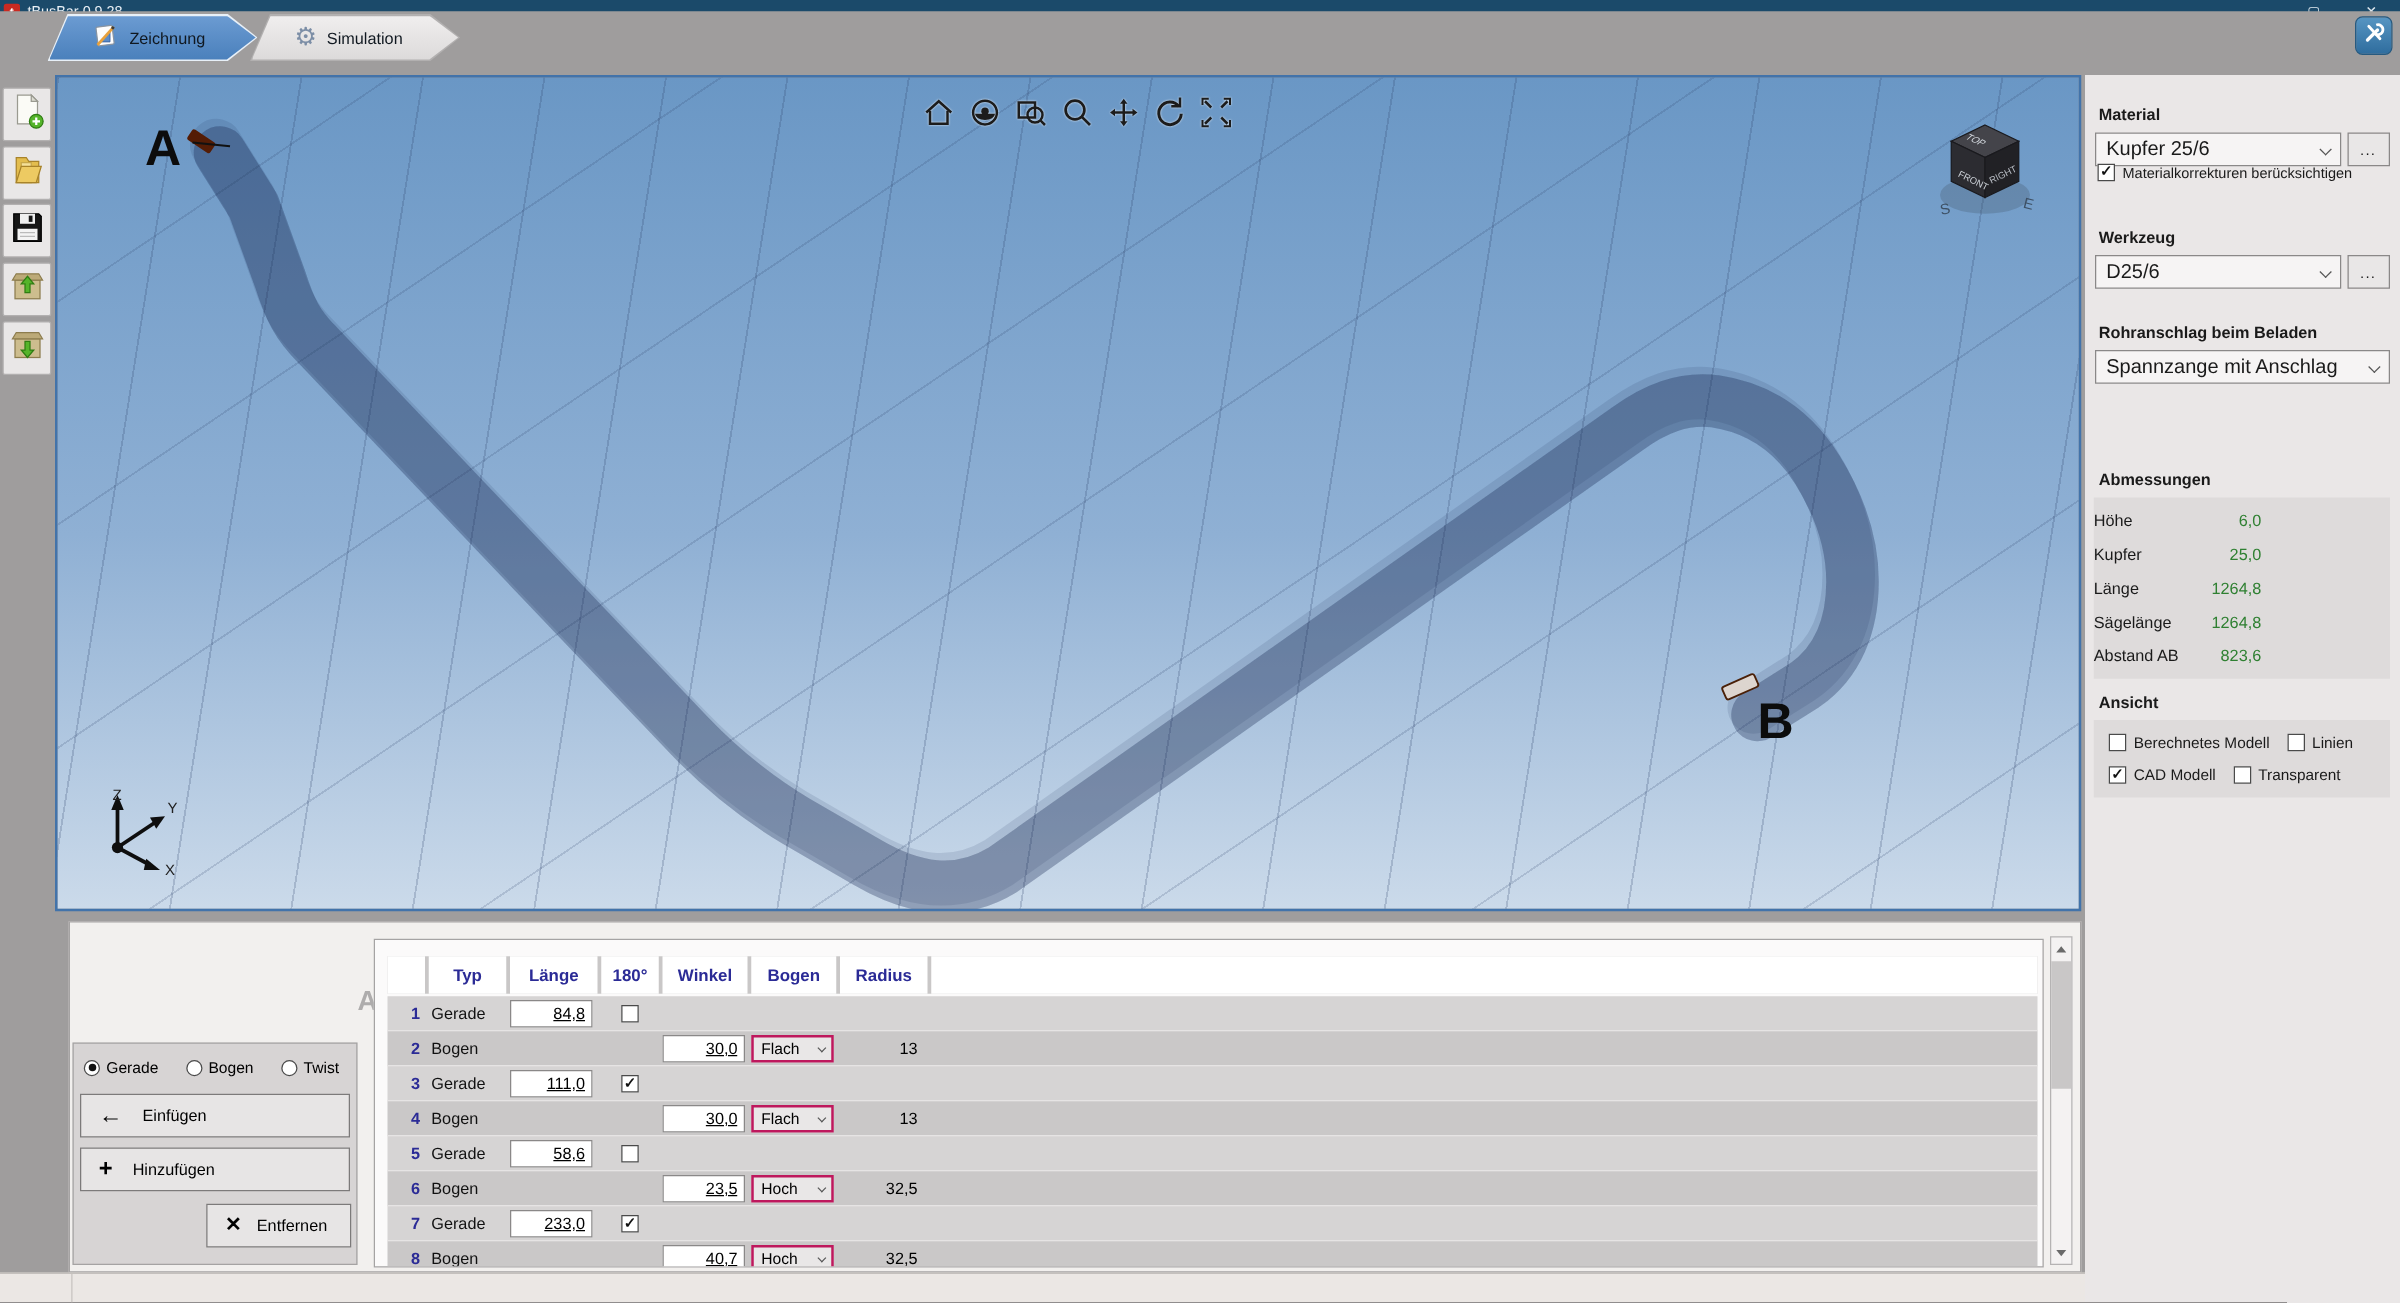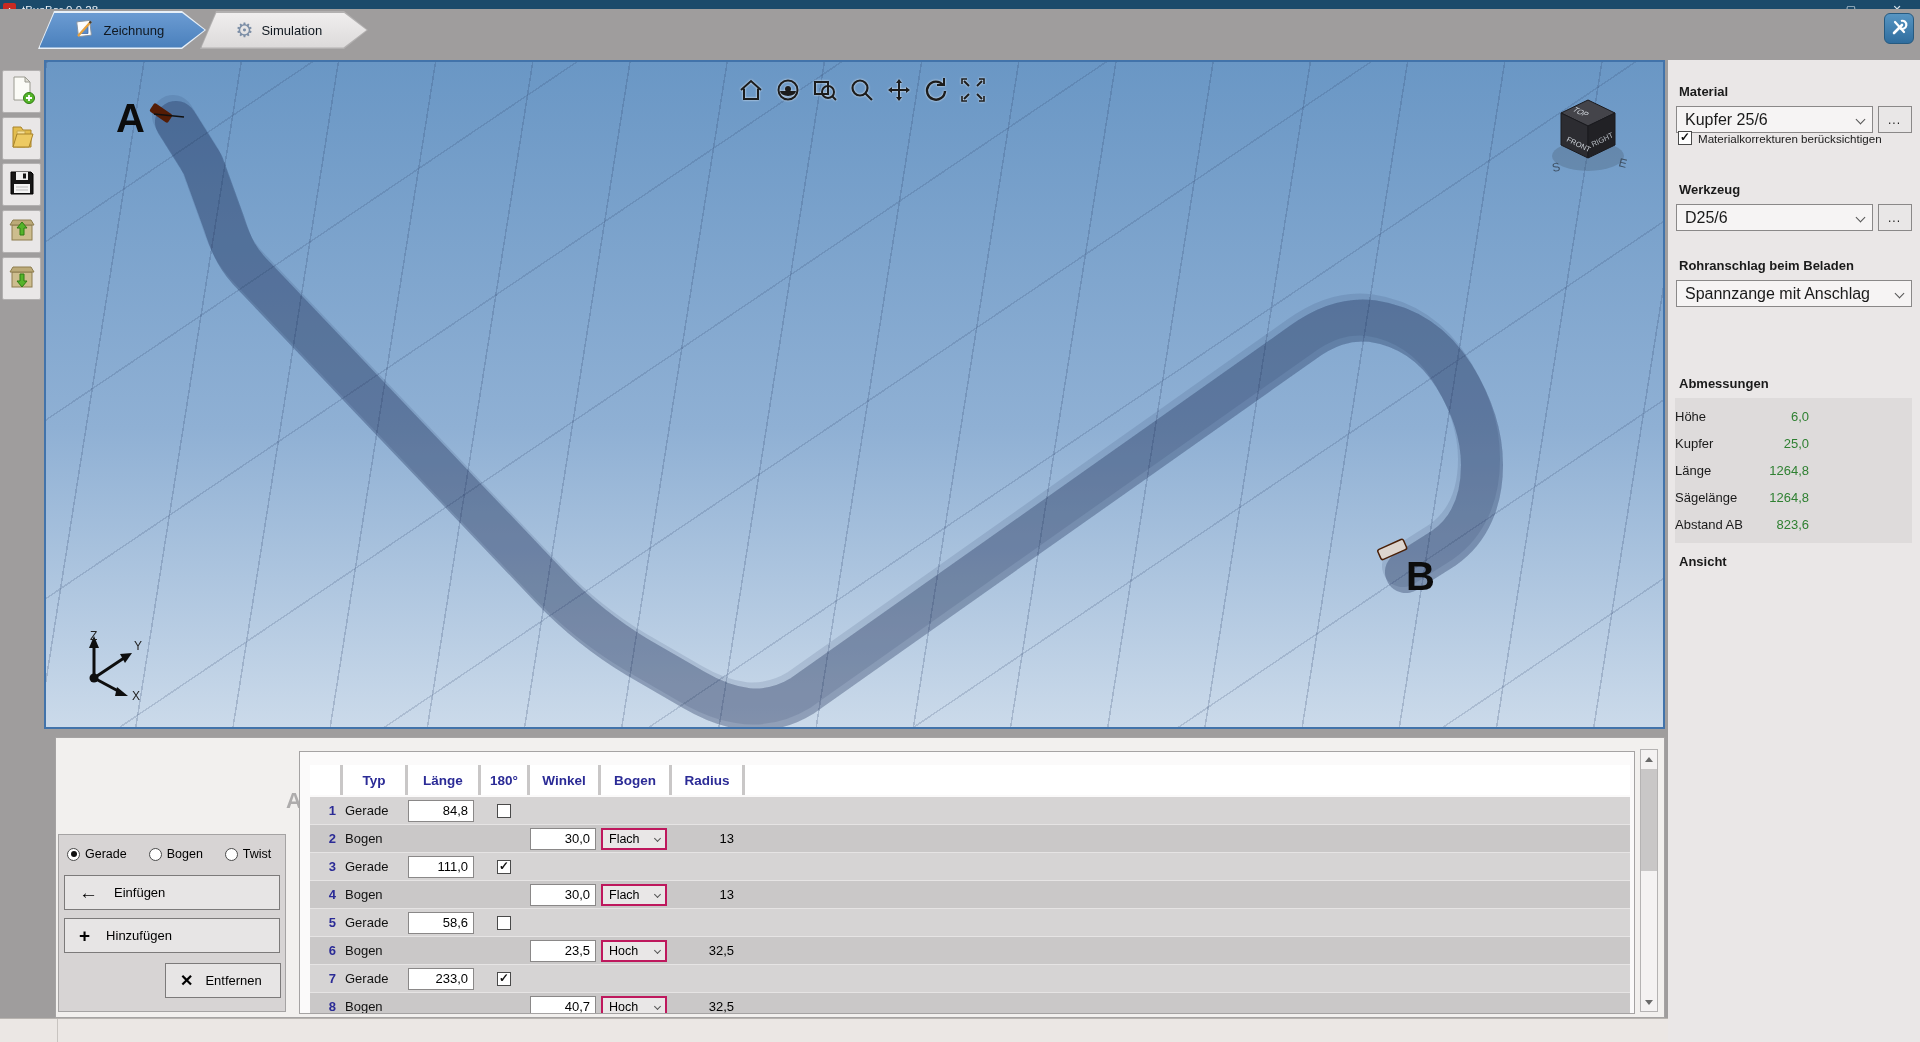--- a/index.html
+++ b/index.html
@@ -81,21 +81,21 @@
   .seg-grid{display:grid;grid-template-columns:30px 62px 70px 46px 68px 68px 70px 1fr;column-gap:3px;}
   .seg-head{background:#c9c7c7;height:30px;align-items:stretch;margin-bottom:2px;}
   .hc{background:#fff;display:flex;align-items:center;justify-content:center;color:#2b2b96;font-weight:bold;font-size:13.5px;}
   .seg-row{height:28px;background:#d6d4d4;align-items:center;border-bottom:1px solid #e6e4e4;}
   .seg-row.alt{background:#cac8c8;}
   .c{display:flex;align-items:center;height:100%;}
   .c.num{justify-content:flex-end;color:#2b2b96;font-weight:bold;font-size:13px;padding-right:4px;}
   .c.typ{font-size:13px;color:#111;padding-left:2px;}
   .c.center{justify-content:center;}
   .c.radius{justify-content:flex-end;font-size:13px;padding-right:8px;}
-  .field{width:66px;height:22px;border:1px solid #8a8888;background:#fff;font-size:13px;text-align:right;padding:0 5px 0 2px;outline:none;}
+  .field{width:66px;height:22px;border:1px solid #8a8888;background:#fff;font-size:13px;text-align:right;padding:0 5px 0 2px;outline:none;text-decoration:underline;}
   .dd{width:66px;height:22px;border:2px solid #be185d;background:#e9e7e7;display:flex;align-items:center;font-size:12.5px;
       padding-left:6px;position:relative;}
   .dd .chev{position:absolute;right:5px;width:5px;height:5px;}
 
   
   .sbar{position:absolute;left:1584px;top:11px;width:18px;height:263px;background:#f4f2f2;border:1px solid #b5b3b3;}
   .sb-arrow{position:absolute;left:0;width:16px;height:18px;display:flex;align-items:center;justify-content:center;}
   .tri-up{width:0;height:0;border-left:4px solid transparent;border-right:4px solid transparent;border-bottom:5px solid #6a6a6a;}
   .tri-down{width:0;height:0;border-left:4px solid transparent;border-right:4px solid transparent;border-top:5px solid #6a6a6a;}
   .sb-thumb{position:absolute;left:0;top:19px;width:16px;height:102px;background:#c9c7c7;}
@@ -346,20 +346,34 @@
         <span class="dim-label">Sägelänge</span>
         <span class="dim-value">1264,8</span>
       </div>
       <div class="dim-row">
         <span class="dim-label">Abstand AB</span>
         <span class="dim-value">823,6</span>
       </div>
     </div>
 
     <div class="sb-label" style="top:494px;">Ansicht</div>
+    <div class="sb-panel" style="top:516px;padding:5px 0;">
+      <div class="view-row">
+        <span class="cb"></span>
+        <span>Berechnetes Modell</span>
+        <span class="cb" style="margin-left:8px;"></span>
+        <span>Linien</span>
+      </div>
+      <div class="view-row">
+        <span class="cb on"></span>
+        <span>CAD Modell</span>
+        <span class="cb" style="margin-left:8px;"></span>
+        <span>Transparent</span>
+      </div>
+    </div>
   </div>
 
   <div class="bottom">
     <div class="ctrl">
       <div class="radio-row">
         <span class="radio">
           <span class="rb on"></span>
           <span>Gerade</span>
         </span>
         <span class="radio">

